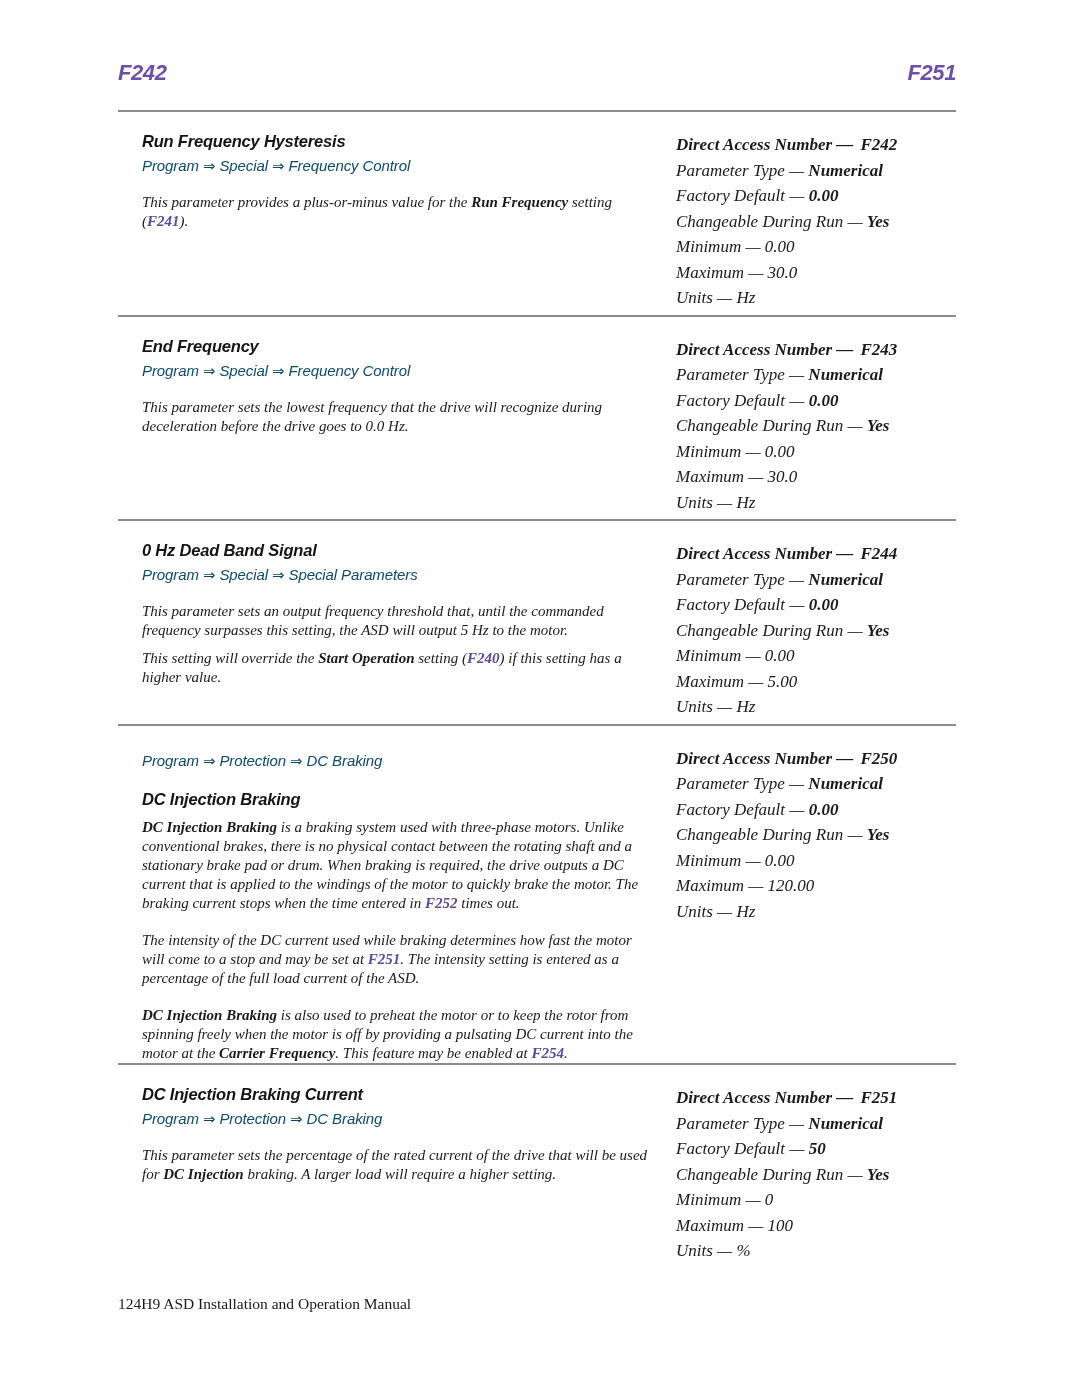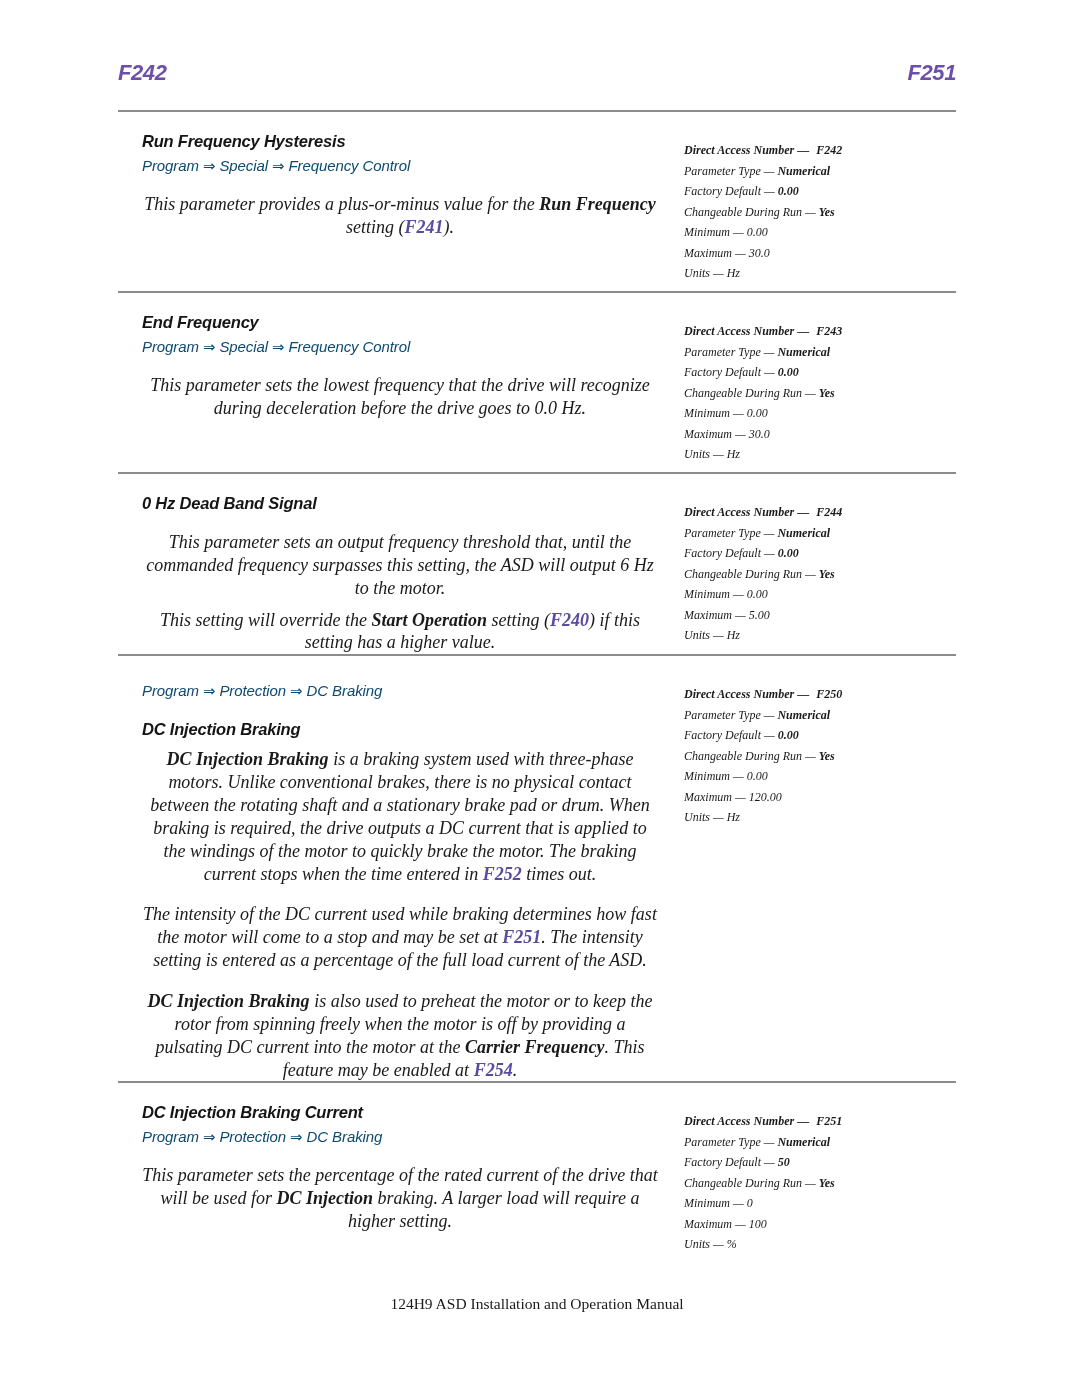--- a/index.html
+++ b/index.html
@@ -84,58 +84,58 @@
     color: #151515;
   }
   .path {
     font-family: "Liberation Sans", "DejaVu Sans", sans-serif;
     font-size: 15px;
     letter-spacing: -0.1px;
     margin: 6px 0 0 0;
     color: #0c4a6e;
   }
   p.body {
-    font-size: 18px;
+    font-size: 15px;
     line-height: 1.27;
     margin: 18px 0 0 0;
-    text-align: center;
+    text-align: left;
   }
   p.body.tight { margin-top: 9px; }
   p.body b { font-weight: bold; }
   .fref {
     color: #5b4b9e;
     font-weight: bold;
   }
 
   
   .spec {
     list-style: none;
-    margin: 12px;
+    margin: 4px;
     padding: 0;
-    font-size: 12px;
+    font-size: 17px;
     line-height: 1.0;
   }
   .spec li {
     margin: 0 0 8.5px 0;
     white-space: nowrap;
   }
   .spec li .lbl { color: #1a1a1a; }
   .spec li .val { font-weight: bold; }
   .spec li.dan .lbl { font-weight: bold; }
   .spec li.dan .val { font-weight: bold; padding-left: 7px; }
   .spec li .val.plain { font-weight: normal; }
 
   
   .footer {
     position: absolute;
     left: 118px;
     top: 1295px;
     width: 838px;
     display: flex;
-    justify-content: center;
+    justify-content: flex-start;
     align-items: baseline;
     font-size: 15.5px;
     color: #1a1a1a;
   }
 </style>
 </head>
 <body>
 
 <div class="page">
 
@@ -184,21 +184,22 @@
         <li><span class="lbl">Units —</span> <span class="val plain">Hz</span></li>
       </ul>
     </div>
   </div>
 
   <div class="rule"></div>
 
   <div class="section">
     <div class="col-left">
       <h2 class="param-title">0 Hz Dead Band Signal</h2>
-      <p class="body">This parameter sets an output frequency threshold that, until the commanded frequency surpasses this setting, the ASD will output 6 Hz to the motor.</p>
+      <p class="path">Program ⇒ Special ⇒ Special Parameters</p>
+      <p class="body">This parameter sets an output frequency threshold that, until the commanded frequency surpasses this setting, the ASD will output 5 Hz to the motor.</p>
       <p class="body tight"><span>This setting will override the </span><b>Start Operation</b><span> setting (</span><span class="fref">F240</span><span>) if this setting has a higher value.</span></p>
     </div>
     <div class="col-right">
       <ul class="spec">
         <li class="dan"><span class="lbl">Direct Access Number —</span><span class="val">F244</span></li>
         <li><span class="lbl">Parameter Type —</span> <span class="val">Numerical</span></li>
         <li><span class="lbl">Factory Default —</span> <span class="val">0.00</span></li>
         <li><span class="lbl">Changeable During Run —</span> <span class="val">Yes</span></li>
         <li><span class="lbl">Minimum —</span> <span class="val plain">0.00</span></li>
         <li><span class="lbl">Maximum —</span> <span class="val plain">5.00</span></li>

